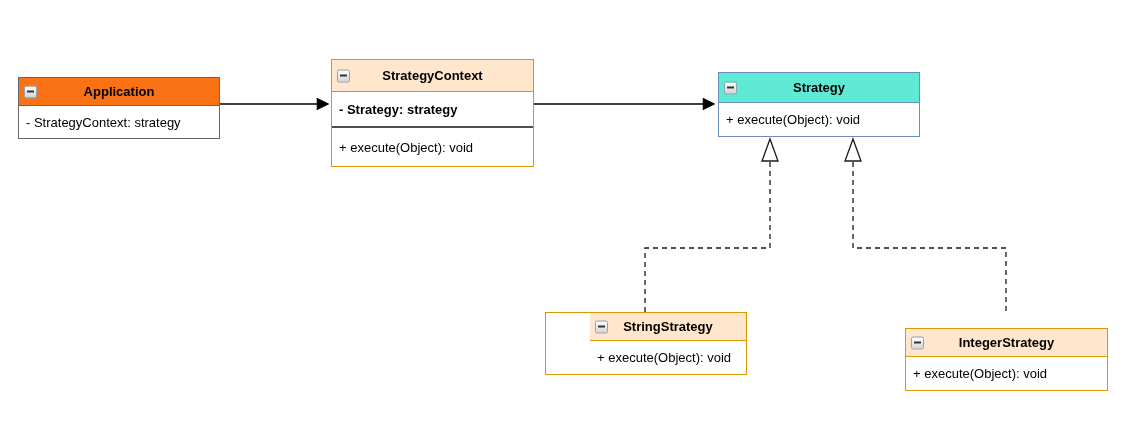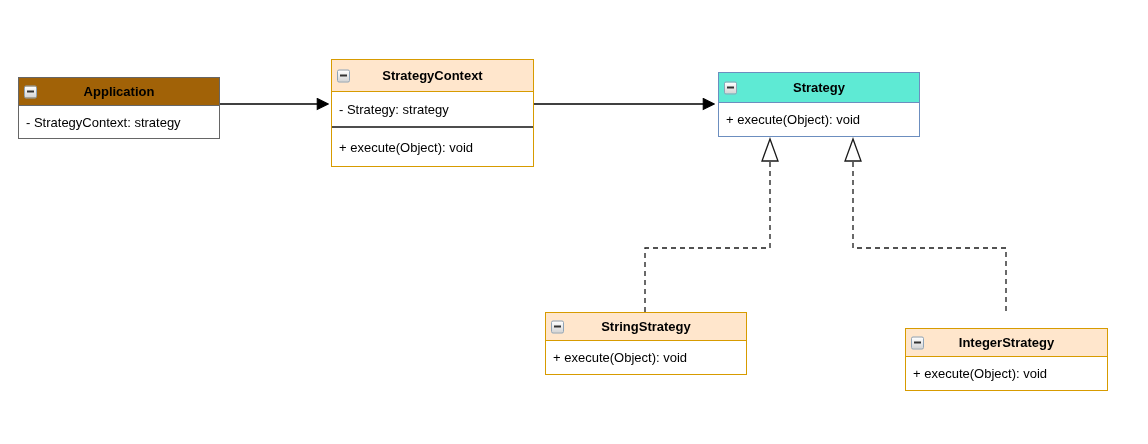--- a/index.html
+++ b/index.html
@@ -63,37 +63,37 @@
     justify-content: center;
     cursor: pointer;
   }
   .collapse-btn .minus {
     width: 7px;
     height: 2px;
     background: #333333;
   }
   
   .theme-gray   { border: 1px solid #666666; }
-  .theme-gray   .uml-header { background: #a16207; border-bottom: 1px solid #666666; }
+  .theme-gray   .uml-header { background: #f97316; border-bottom: 1px solid #666666; }
   .theme-orange { border: 1px solid #d79b00; }
   .theme-orange .uml-header { background: #ffe6cc; border-bottom: 1px solid #d79b00; }
   .theme-blue   { border: 1px solid #6c8ebf; }
   .theme-blue   .uml-header { background: #5eead4; border-bottom: 1px solid #6c8ebf; }
   
   .c-app    { left: 18px;  top: 77px;  width: 202px; }
   .c-app    .uml-header { height: 28px; }
   .c-app    .uml-row    { height: 32px; }
   .c-ctx    { left: 331px; top: 59px;  width: 203px; }
   .c-ctx    .uml-header { height: 32px; }
-  .c-ctx    .row-attr   { height: 34px; }
+  .c-ctx    .row-attr   { height: 34px; font-weight: bold; }
   .c-ctx    .row-method { height: 38px; }
   .c-strat  { left: 718px; top: 72px;  width: 202px; }
   .c-strat  .uml-header { height: 30px; }
   .c-strat  .uml-row    { height: 33px; }
-  .c-string { left: 545px; top: 312px; width: 202px; }
+  .c-string { left: 545px; top: 312px; width: 202px; padding-left: 44px; }
   .c-string .uml-header { height: 28px; }
   .c-string .uml-row    { height: 33px; }
   .c-int    { left: 905px; top: 328px; width: 203px; }
   .c-int    .uml-header { height: 28px; }
   .c-int    .uml-row    { height: 33px; }
 </style>
 </head>
 <body>
 
 <div class="canvas">

